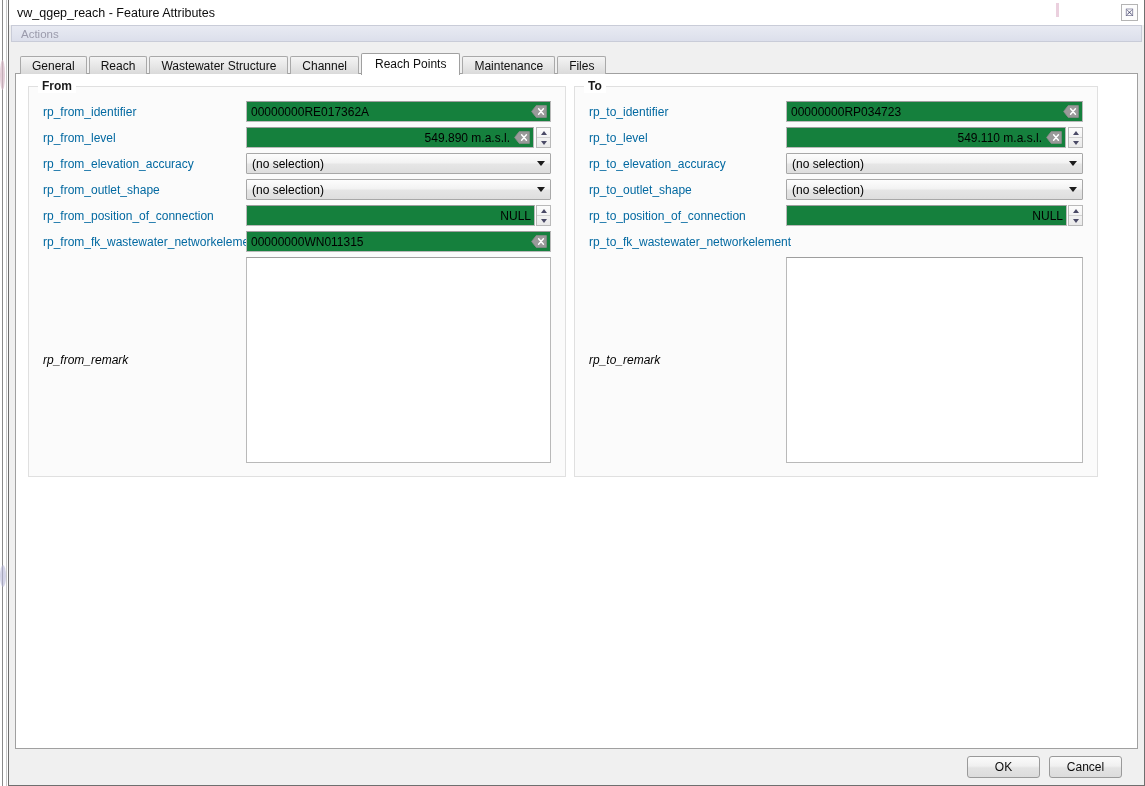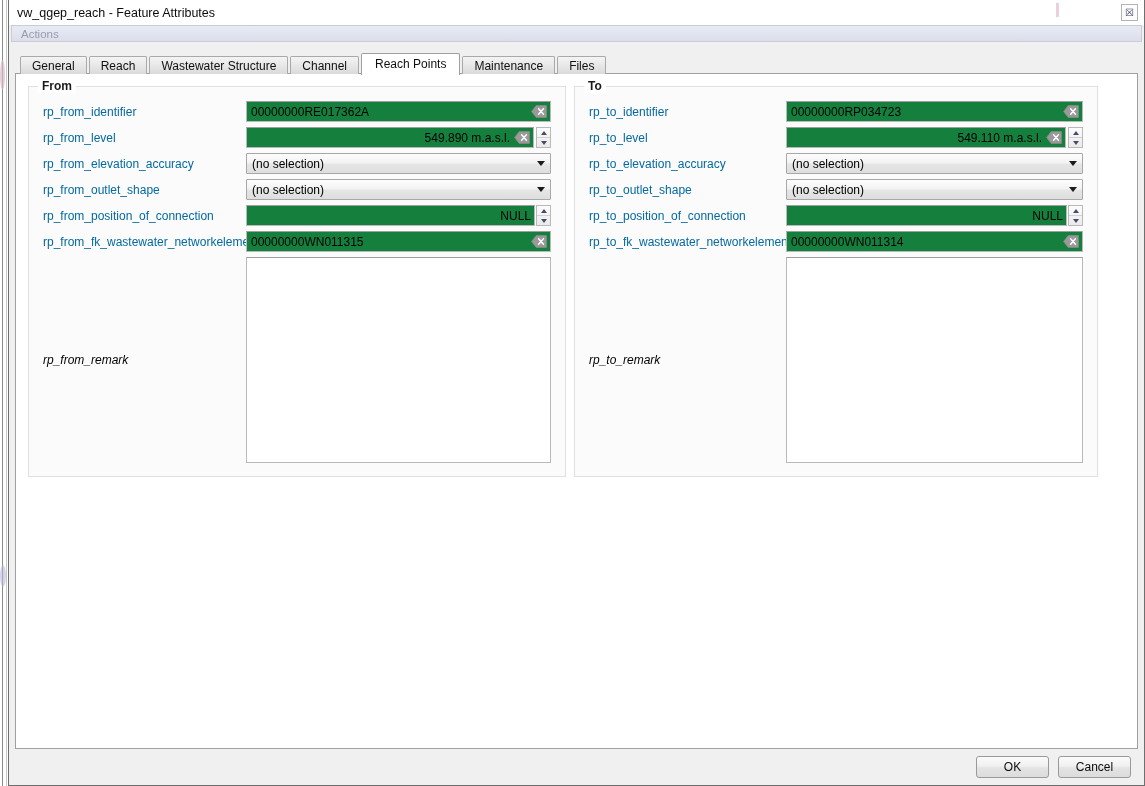--- a/index.html
+++ b/index.html
@@ -320,21 +320,21 @@
     border-top-color: #9e9e9e;
     box-sizing: border-box;
   }
 
   
   .btn-bar {
     flex: 1 1 auto;
     display: flex;
     align-items: center;
     justify-content: flex-end;
-    padding: 0 13px 0 0;
+    padding: 0 22px 0 0;
     background: #f0f0f0;
   }
   .btn {
     width: 73px;
     height: 22px;
     margin-left: 9px;
     border: 1px solid #9a9a9a;
     border-radius: 3px;
     background: linear-gradient(to bottom, #fbfbfb 0%, #f0f0f0 45%, #e3e3e3 55%, #dcdcdc 100%);
     font-size: 12px;
@@ -553,31 +553,20 @@
                       <span class="tri-up"></span>
                     </div>
                     <div class="dn">
                       <span class="tri-dn"></span>
                     </div>
                   </div>
                 </div>
               </div>
               <div class="field-row">
                 <div class="field-label">rp_to_fk_wastewater_networkelement</div>
-                <div class="field-ctl">
-                  <div class="lineedit">
-                    <span class="val">00000000WN011314</span>
-                    <span class="clear-icon">
-                      <svg width="16" height="13" viewBox="0 0 16 13">
-                        <path d="M5.2 0.6 L15.4 0.6 L15.4 12.4 L5.2 12.4 L0.6 6.5 Z" fill="#9a9a9a" stroke="#8a8a8a" stroke-width="0.8"></path>
-                        <path d="M7.6 3.8 L12.4 9.2 M12.4 3.8 L7.6 9.2" stroke="#ffffff" stroke-width="1.5" stroke-linecap="round"></path>
-                      </svg>
-                    </span>
-                  </div>
-                </div>
               </div>
             </div>
           <div class="remark-row">
             <div class="remark-label">rp_to_remark</div>
             <div class="textarea"></div>
           </div>
         </div>
 
       </div>
     </div>

